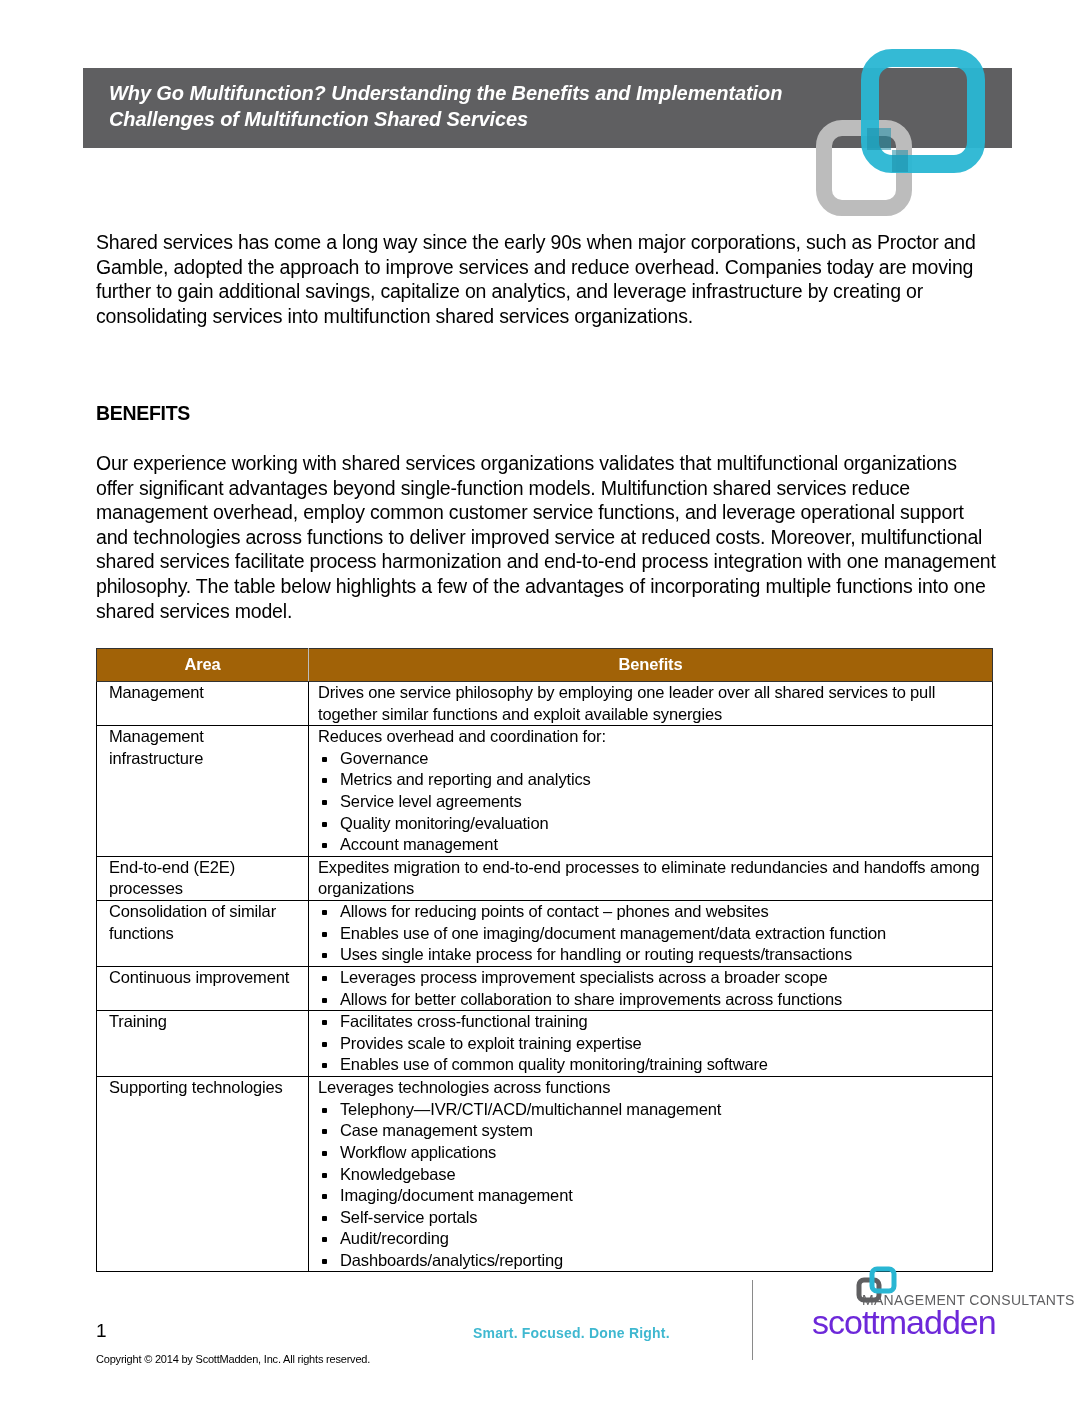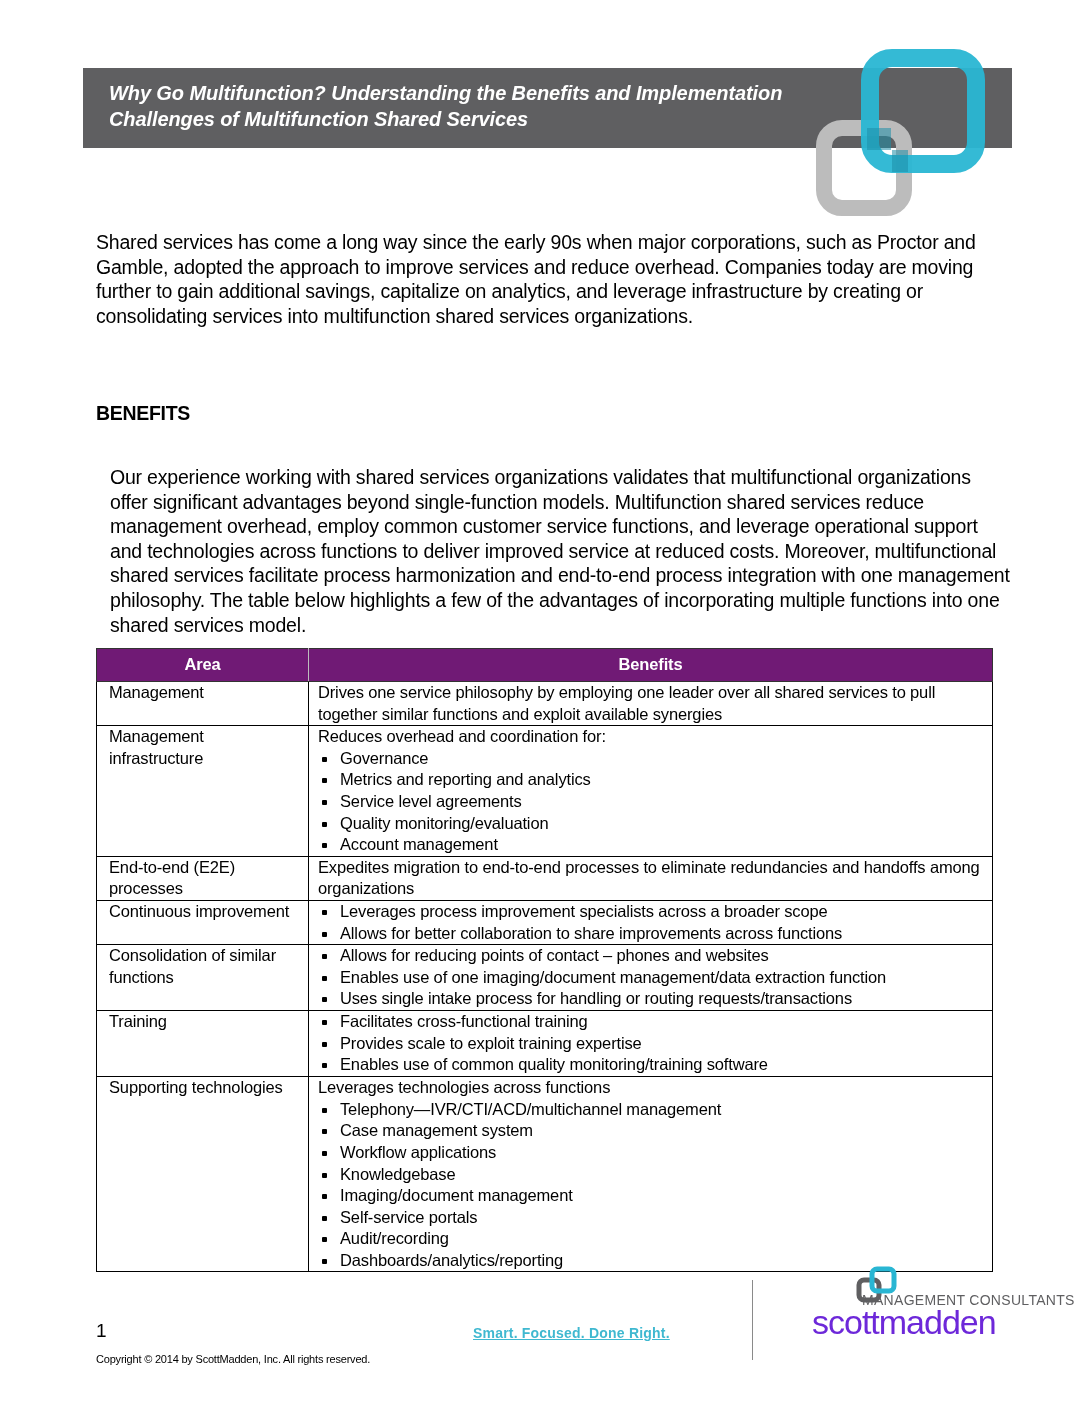--- a/index.html
+++ b/index.html
@@ -11,40 +11,40 @@
   .banner-title { position: absolute; left: 26px; top: 12px; width: 760px;
                   color: #ffffff; font-weight: bold; font-size: 20px; line-height: 26px;
                   letter-spacing: -0.1px; margin: 0; font-style: italic; }
   .logo-mark { position: absolute; left: 810px; top: 46px; width: 180px; height: 172px; }
 
   .intro { position: absolute; left: 96px; top: 230px; width: 900px;
            font-size: 19.5px; line-height: 24.6px; margin: 0; letter-spacing: -0.2px; }
   .section-heading { position: absolute; left: 96px; top: 402px; font-size: 19.5px;
                      font-weight: bold; margin: 0; letter-spacing: -0.3px; }
   .benefits-para { position: absolute; left: 96px; top: 451px; width: 900px;
-                   font-size: 19.5px; line-height: 24.6px; margin: 14px; letter-spacing: -0.2px; }
+                   font-size: 19.5px; line-height: 24.6px; margin: 0; letter-spacing: -0.2px; }
 
   table.benefits { position: absolute; left: 96px; top: 648px; width: 897px;
                    border-collapse: collapse; font-size: 16.5px; line-height: 21.6px;
                    letter-spacing: -0.15px; }
-  table.benefits th { background: #701a75; color: #ffffff; font-weight: bold; text-align: center;
+  table.benefits th { background: #a16207; color: #ffffff; font-weight: bold; text-align: center;
                       height: 32px; padding: 0; border: 1px solid #333; border-right-color: #bdbdbd;
                       font-size: 16.5px; }
   table.benefits th:last-child { border-right-color: #333; }
   table.benefits td { border: 1.5px solid #000; vertical-align: top; padding: 0 6px 0 9px; }
   table.benefits td.area { width: 193px; padding-left: 12px; }
   ul.blist { list-style: none; margin: 0; padding: 0; }
   ul.blist li { position: relative; padding-left: 22px; }
   ul.blist li::before { content: ""; position: absolute; left: 4px; top: 9px; width: 5px; height: 5px;
                          background: #000; border-radius: 1px; }
 
   .page-num { position: absolute; left: 96px; top: 1320px; font-size: 19px; margin: 0; }
   .copyright { position: absolute; left: 96px; top: 1353px; font-size: 11px; margin: 0; letter-spacing: -0.2px; }
   .tagline { position: absolute; left: 473px; top: 1325px; font-size: 14px; font-weight: bold;
-             color: #3fb8d0; margin: 0; letter-spacing: 0.2px; text-decoration: underline; }
+             color: #3fb8d0; margin: 0; letter-spacing: 0.2px; }
   .footer-divider { position: absolute; left: 752px; top: 1280px; width: 1px; height: 80px; background: #8a8a8a; }
   .brand-mark { position: absolute; left: 855px; top: 1266px; width: 46px; height: 44px; }
   .brand-name { position: absolute; left: 812px; top: 1302px; font-size: 34px; color: #6d28d9;
                 margin: 0; letter-spacing: -1px; line-height: 40px; }
   .brand-sub { position: absolute; left: 862px; top: 1292px; font-size: 14px; color: #5f5f61;
                margin: 0; letter-spacing: 0.3px; }
 </style>
 </head>
 <body>
 
@@ -89,36 +89,36 @@
           <li>Account management</li>
         </ul>
       </td>
     </tr>
     <tr style="height:42px">
       <td class="area">End-to-end (E2E) processes</td>
       <td>
           <div>Expedites migration to end-to-end processes to eliminate redundancies and handoffs among organizations</div>
         </td>
     </tr>
-    <tr style="height:43px">
-      <td class="area">Continuous improvement</td>
-      <td>
-        <ul class="blist">
-          <li>Leverages process improvement specialists across a broader scope</li>
-          <li>Allows for better collaboration to share improvements across functions</li>
-        </ul>
-      </td>
-    </tr>
     <tr style="height:66px">
       <td class="area">Consolidation of similar functions</td>
       <td>
         <ul class="blist">
           <li>Allows for reducing points of contact – phones and websites</li>
           <li>Enables use of one imaging/document management/data extraction function</li>
           <li>Uses single intake process for handling or routing requests/transactions</li>
+        </ul>
+      </td>
+    </tr>
+    <tr style="height:43px">
+      <td class="area">Continuous improvement</td>
+      <td>
+        <ul class="blist">
+          <li>Leverages process improvement specialists across a broader scope</li>
+          <li>Allows for better collaboration to share improvements across functions</li>
         </ul>
       </td>
     </tr>
     <tr style="height:66px">
       <td class="area">Training</td>
       <td>
         <ul class="blist">
           <li>Facilitates cross-functional training</li>
           <li>Provides scale to exploit training expertise</li>
           <li>Enables use of common quality monitoring/training software</li>

